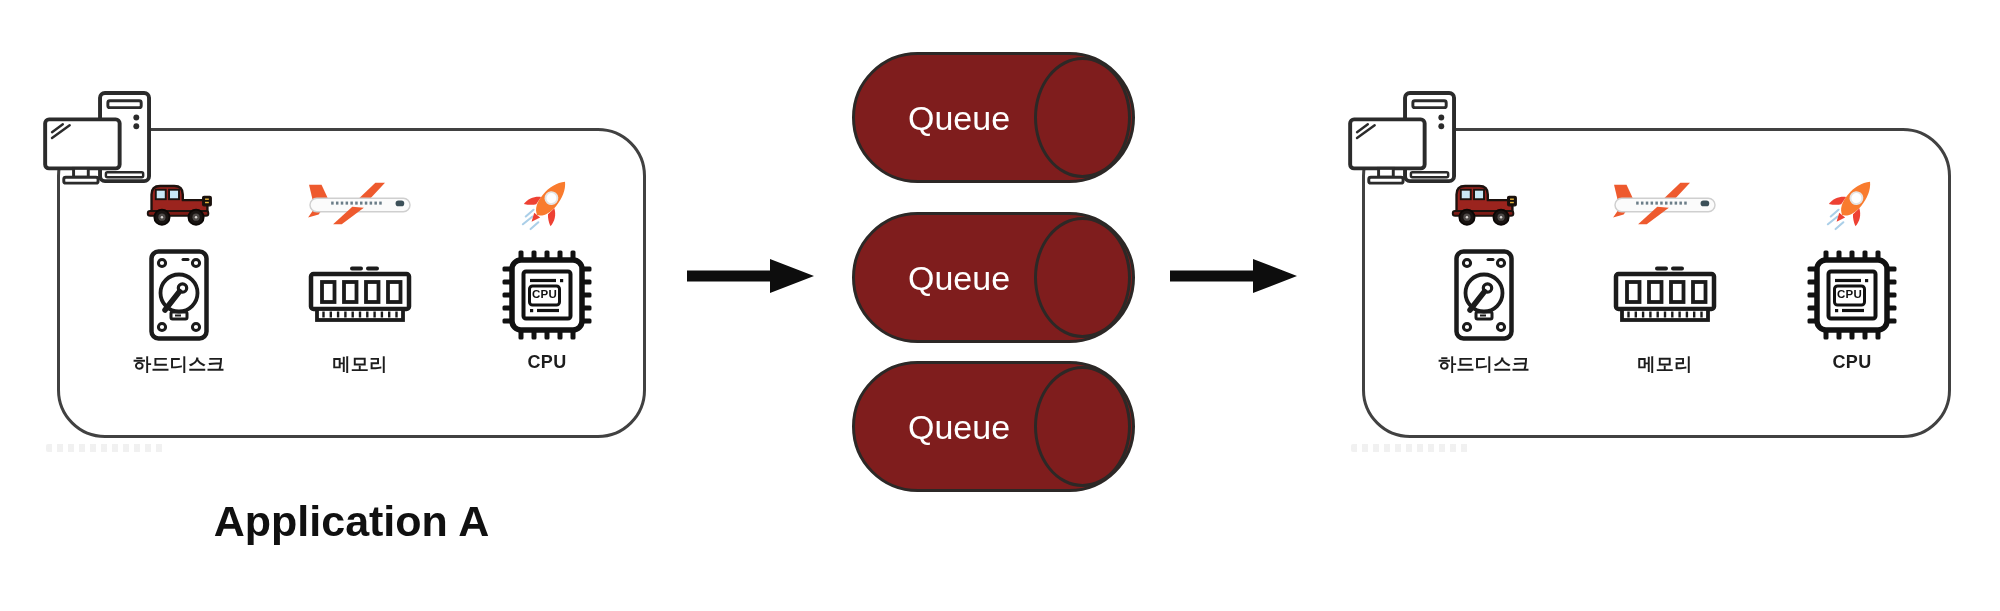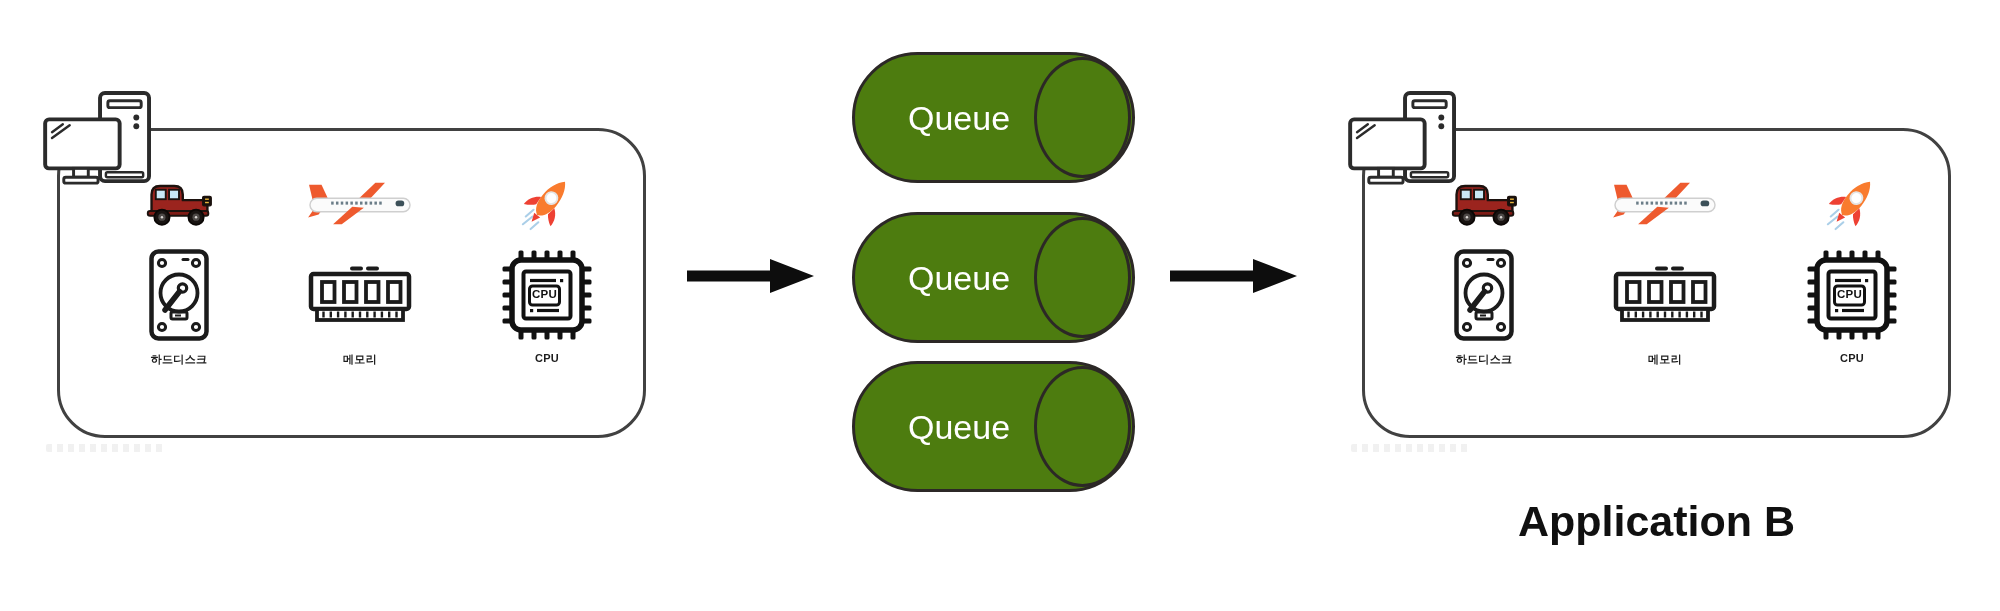--- a/index.html
+++ b/index.html
@@ -16,42 +16,42 @@
     border:3px solid #414141;border-radius:48px;
     background:#ffffff;box-sizing:border-box;
   }
   .pc-icon{
     position:absolute;left:-17px;top:-41px;width:118px;height:98px;
   }
   .col{position:absolute;top:16px;width:176px;text-align:center;}
   .vehicle{height:56px;margin-top:28px;display:flex;align-items:center;justify-content:center;}
   .hardware{height:92px;margin-top:18px;display:flex;align-items:center;justify-content:center;position:relative;}
   .hw-label{
-    margin-top:11px;font-size:11px;font-weight:700;color:#1d1d1d;letter-spacing:.3px;
+    margin-top:11px;font-size:18px;font-weight:700;color:#1d1d1d;letter-spacing:.3px;
   }
   .cpu-wrap{position:relative;width:92px;height:92px;}
   .cpu-text{
     position:absolute;left:28px;top:39px;width:31px;text-align:center;
     font-size:11.5px;font-weight:700;color:#111;letter-spacing:.2px;
   }
   .app-title{
     position:absolute;width:589px;text-align:center;
     font-size:43px;font-weight:700;color:#101010;
   }
   .watermark{
     position:absolute;left:-14px;bottom:-17px;width:118px;height:8px;
     background:repeating-linear-gradient(90deg,#9a9a9a 0 6px,transparent 6px 11px);
     opacity:.14;border-radius:2px;
   }
 
   
   .queue{position:absolute;left:852px;width:283px;height:131px;}
   .queue-body{
     width:100%;height:100%;box-sizing:border-box;position:relative;
-    background:#4d7c0f;border:3px solid #2c2826;border-radius:65.5px;
+    background:#7f1d1d;border:3px solid #2c2826;border-radius:65.5px;
   }
   .queue-cap{
     position:absolute;right:1px;top:2px;width:97px;height:calc(100% - 4px);
     box-sizing:border-box;border:3px solid #2c2826;border-radius:50%;
   }
   .queue-label{
     position:absolute;left:14px;width:180px;top:50%;transform:translateY(-50%);
     text-align:center;color:#ffffff;font-size:34px;font-weight:400;
   }
 
@@ -266,20 +266,21 @@
               <use href="#sym-cpu"></use>
             </svg>
           <span class="cpu-text">CPU</span>
         </div>
       </div>
       <div class="hw-label">CPU</div>
     </div>
 
     <div class="watermark"></div>
   </div>
+  <div class="app-title" style="left:57px;top:497px;">Application A</div>
 
   <svg class="arrow" style="left:687px;top:258px;">
       <use href="#sym-arrow"></use>
     </svg>
 
   <div class="queue" style="top:52px;">
     <div class="queue-body">
       <div class="queue-cap"></div>
       <span class="queue-label">Queue</span>
     </div>
@@ -346,15 +347,14 @@
               <use href="#sym-cpu"></use>
             </svg>
           <span class="cpu-text">CPU</span>
         </div>
       </div>
       <div class="hw-label">CPU</div>
     </div>
 
     <div class="watermark"></div>
   </div>
-  <div class="app-title" style="left:1362px;top:497px;">Application B</div>
 
 </div>
 
 </body></html>

